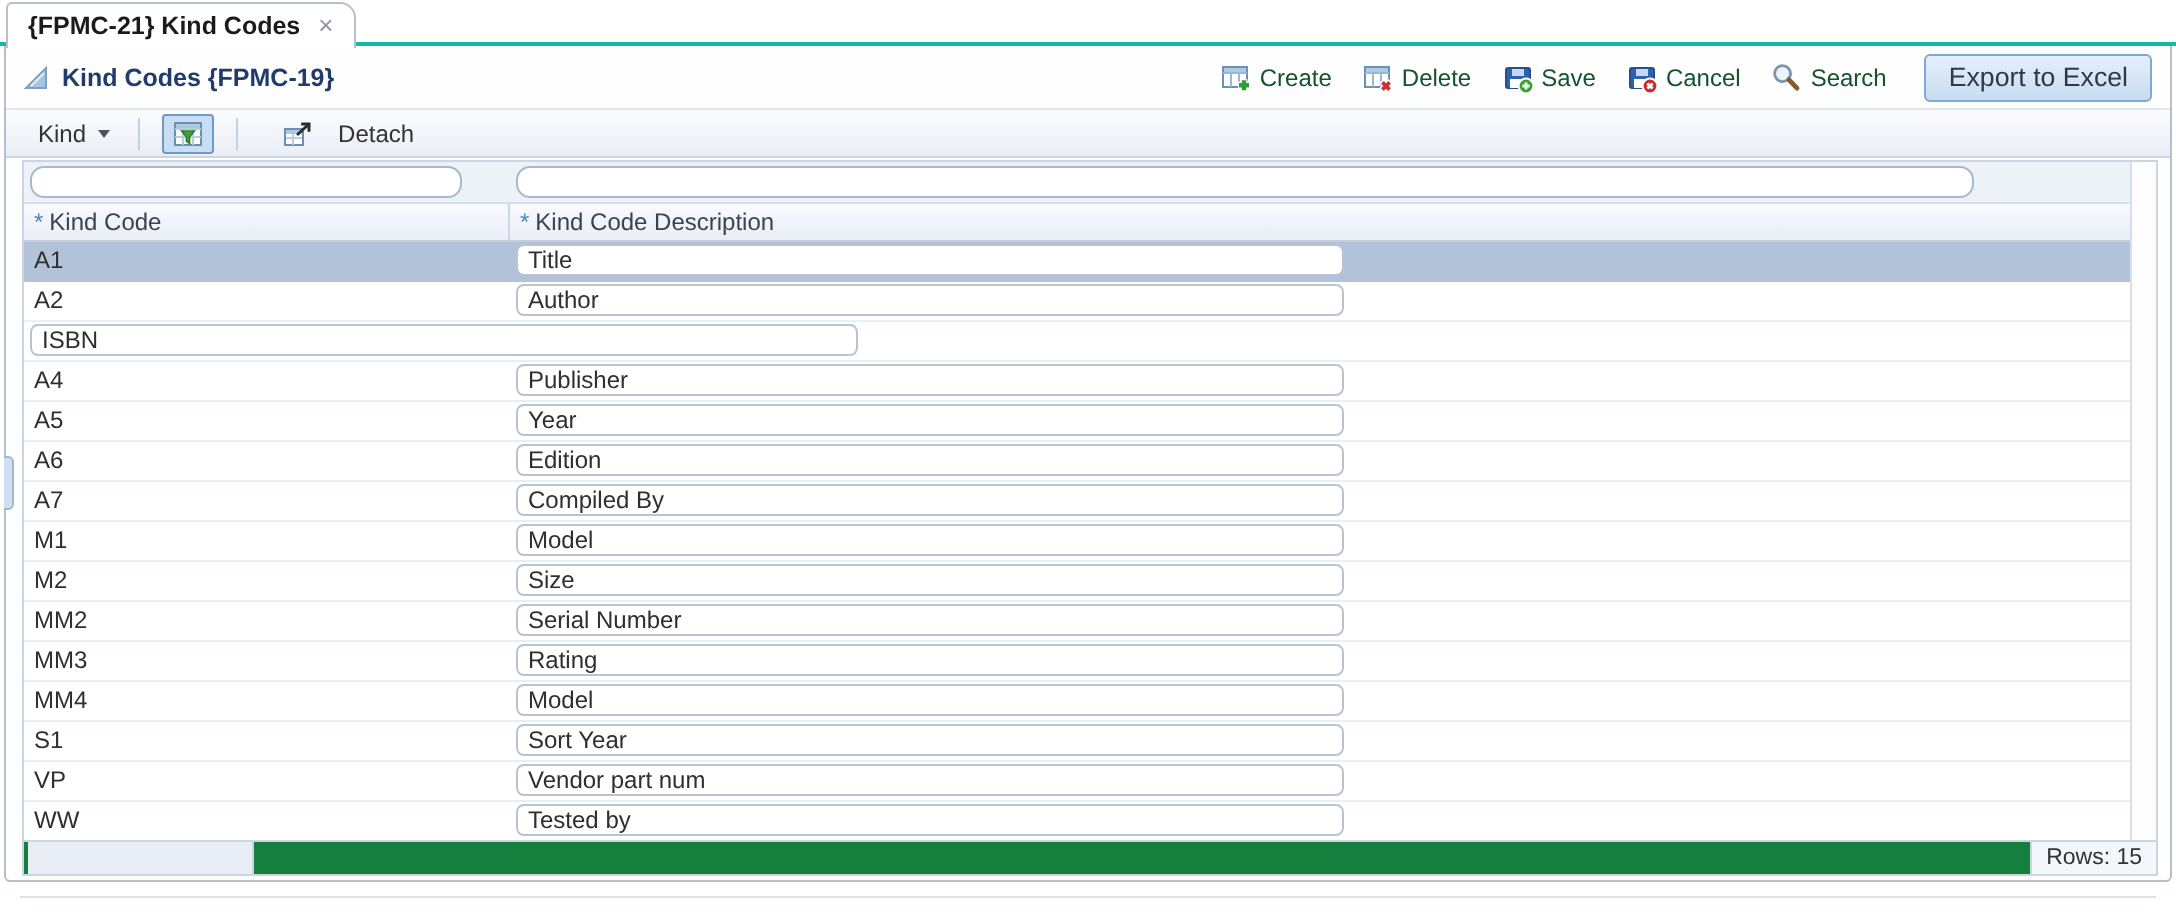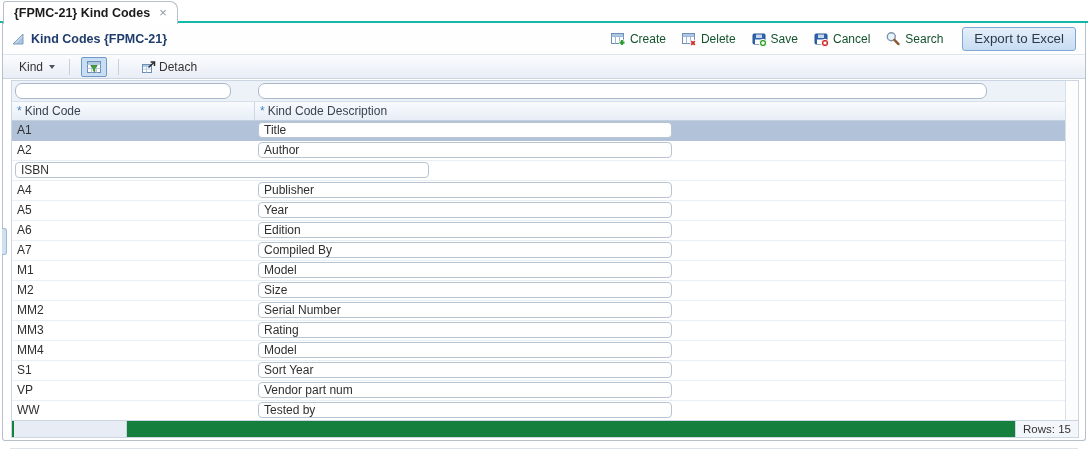--- a/index.html
+++ b/index.html
@@ -32,21 +32,21 @@
   
   .toolbar2 { height:25px; background:linear-gradient(#fbfcfe,#e9eef6);
               border-top:1px solid #dfe5ee; border-bottom:1px solid #cbd5e2;
               display:flex; align-items:center; padding:0 13px; }
   .view-btn { display:flex; align-items:center; gap:6px; padding:2px 3px; cursor:pointer; }
   .caret { width:0; height:0; border-left:3.5px solid transparent; border-right:3.5px solid transparent;
            border-top:4px solid #4a5460; }
   .sep { width:1px; height:16px; background:#c6d1de; margin:0 11px; }
   .qbe-btn { width:26px; height:20px; background:#c9def2; border:1px solid #6f9ac7; border-radius:2px;
              display:flex; align-items:center; justify-content:center; cursor:pointer; }
-  .detach-btn { display:flex; align-items:center; gap:2px; margin-left:11px; cursor:pointer;justify-content:center; }
+  .detach-btn { display:flex; align-items:center; gap:12px; margin-left:11px; cursor:pointer;justify-content:center; }
 
   
   .table-wrap { position:absolute; top:57px; left:8px; right:6px; bottom:2px;
                 border:1px solid #ccd6e2; display:flex; flex-direction:column; background:#fff; }
   .table-top { flex:1; display:flex; min-height:0; }
   .table-main { flex:1; display:flex; flex-direction:column; min-width:0; }
   .vstrip { width:13px; border-left:1px solid #d7dfea; background:#fdfdfe; }
 
   .filter-row { height:21px; background:#edf2f9; border-bottom:1px solid #d7dfea; position:relative; flex:none; }
   .filter-input { position:absolute; top:2px; height:16px; background:#fff; border:1px solid #a9b8ca;
@@ -93,21 +93,21 @@
   <div class="panel">
     <div class="edge-handle"></div>
 
     <div class="panel-header">
       <span>
         <svg width="12" height="12" viewBox="0 0 12 12">
           <polygon points="1,11 11,1 11,11" fill="#a9c4de" stroke="#7fa1c0" stroke-width="1"></polygon>
           <path d="M3.5 10L10 3.5" stroke="#e3eef8" stroke-width="1"></path>
         </svg>
       </span>
-      <span class="panel-title">Kind Codes {FPMC-21}</span>
+      <span class="panel-title">Kind Codes {FPMC-19}</span>
       <span class="spacer"></span>
 
       <div class="hdr-actions">
         <span class="tbtn">
           <span>
             <svg width="16" height="16" viewBox="0 0 16 16">
               <rect x="1.5" y="2.5" width="12" height="10" fill="#fff" stroke="#6b8fb5"></rect>
               <rect x="2" y="3" width="11" height="2.5" fill="#aec9e4"></rect>
               <path d="M1.5 5.5h12M5.5 5.5v7M9.5 5.5v7" stroke="#9db8d4" fill="none"></path>
               <path d="M12 8.6v6M9 11.6h6" stroke="#fff" stroke-width="3.4"></path>

